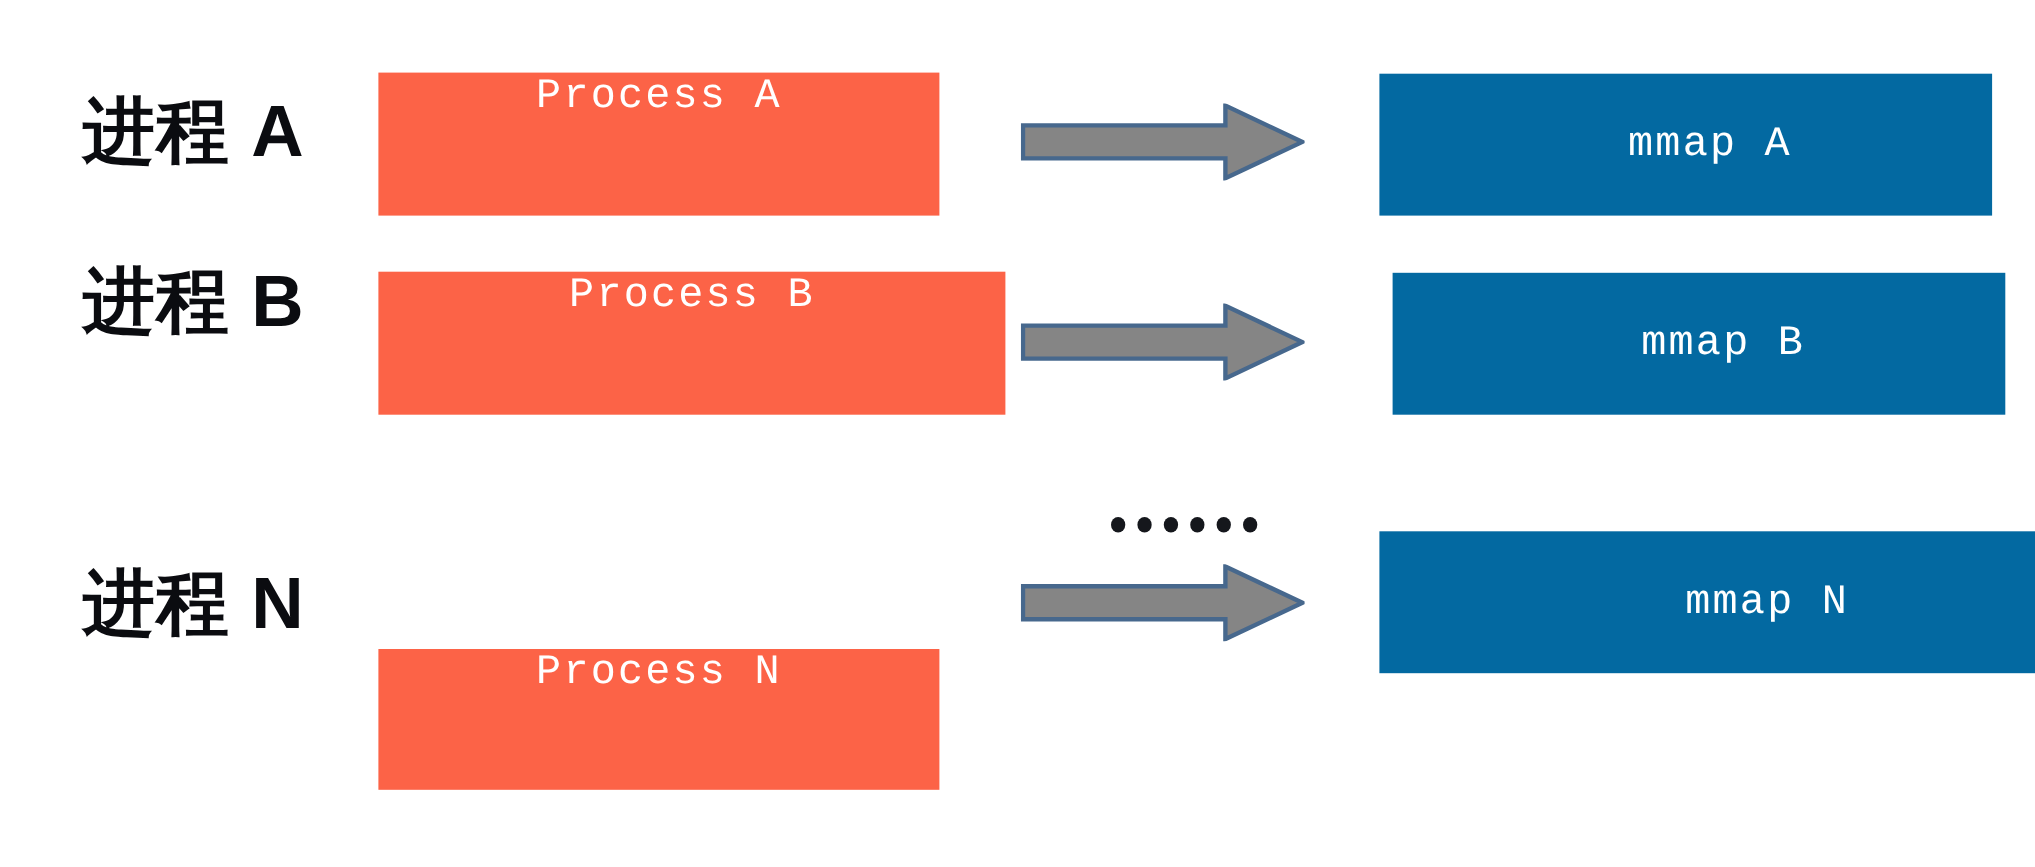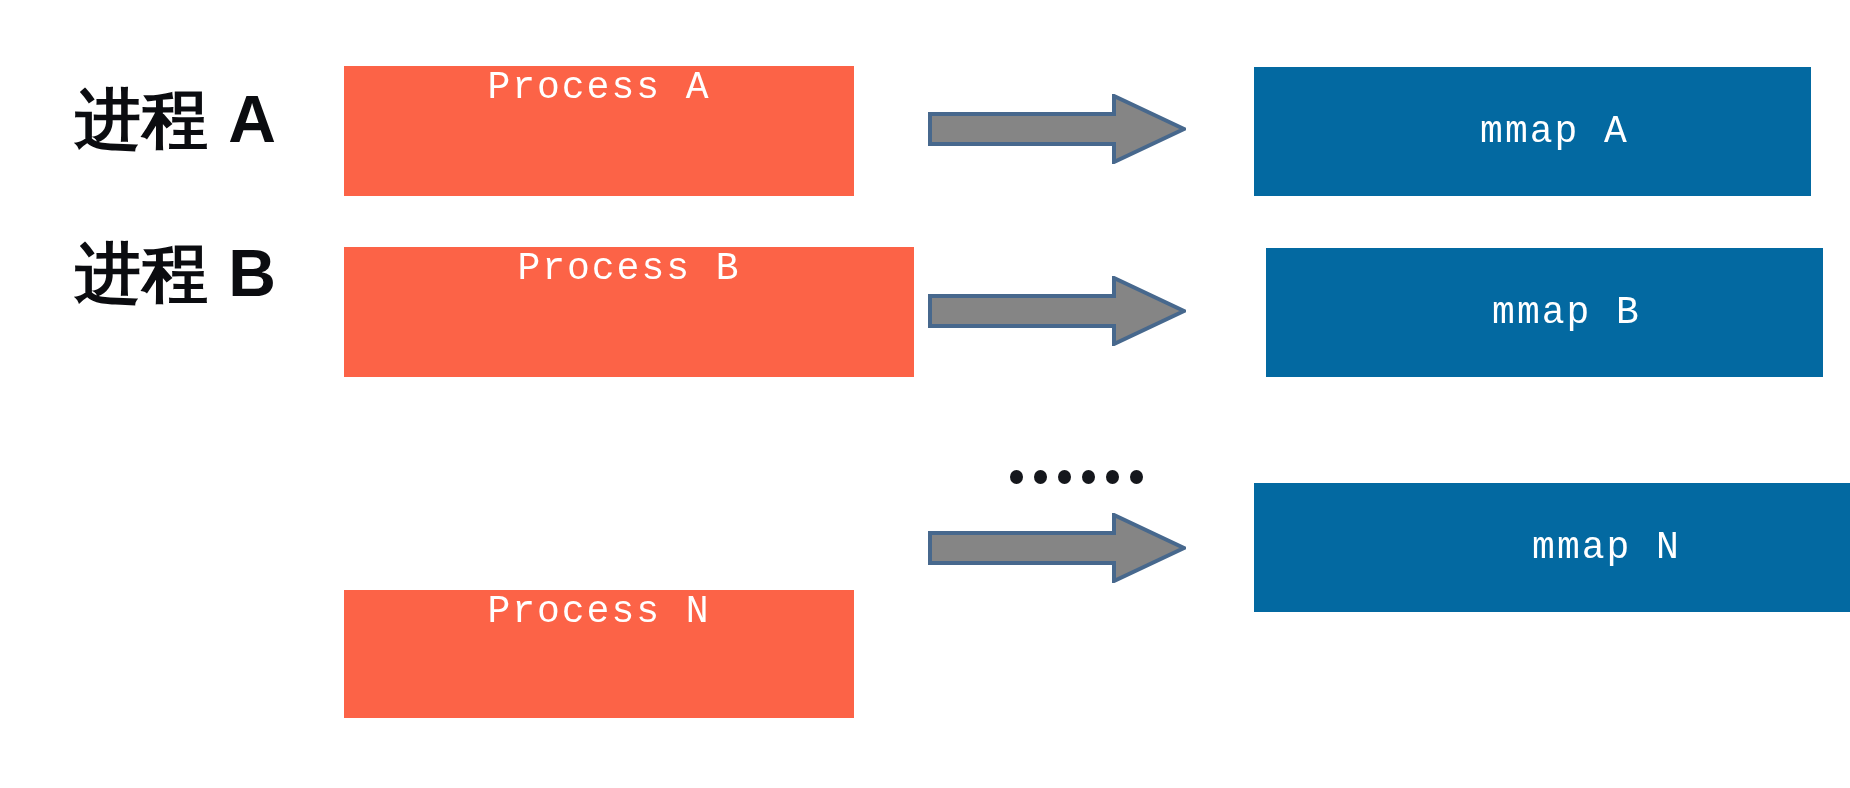--- a/index.html
+++ b/index.html
@@ -104,20 +104,21 @@
 
   <div class="ellipsis" style="left:1010px; top:470px;">
     <span class="dot"></span>
     <span class="dot"></span>
     <span class="dot"></span>
     <span class="dot"></span>
     <span class="dot"></span>
     <span class="dot"></span>
   </div>
 
+  <div class="row-label" style="left:75px; top:515px;">进程 N</div>
 
   <div class="proc-box" style="left:344px; top:590px; width:510px; height:128px;">
     <span class="box-text">Process N</span>
   </div>
 
   <div class="arrow" style="left:928px; top:513px; width:258px; height:70px;">
     <svg width="258" height="70" viewBox="0 0 258 70" xmlns="http://www.w3.org/2000/svg">
       <polygon points="2,20 186,20 186,2 256,35 186,68 186,50 2,50" fill="#858585" stroke="#47688D" stroke-width="4" stroke-linejoin="miter"></polygon>
     </svg>
   </div>

